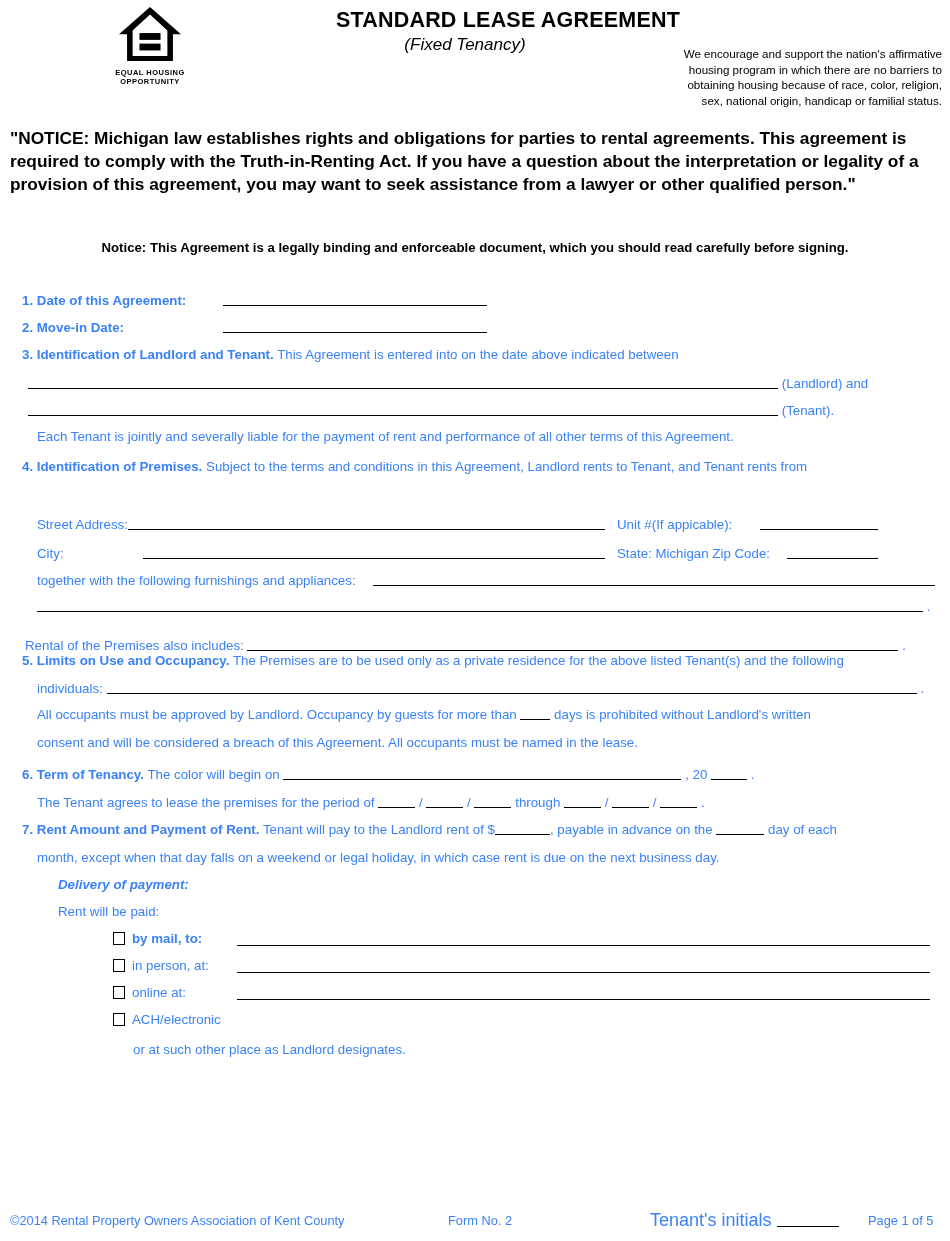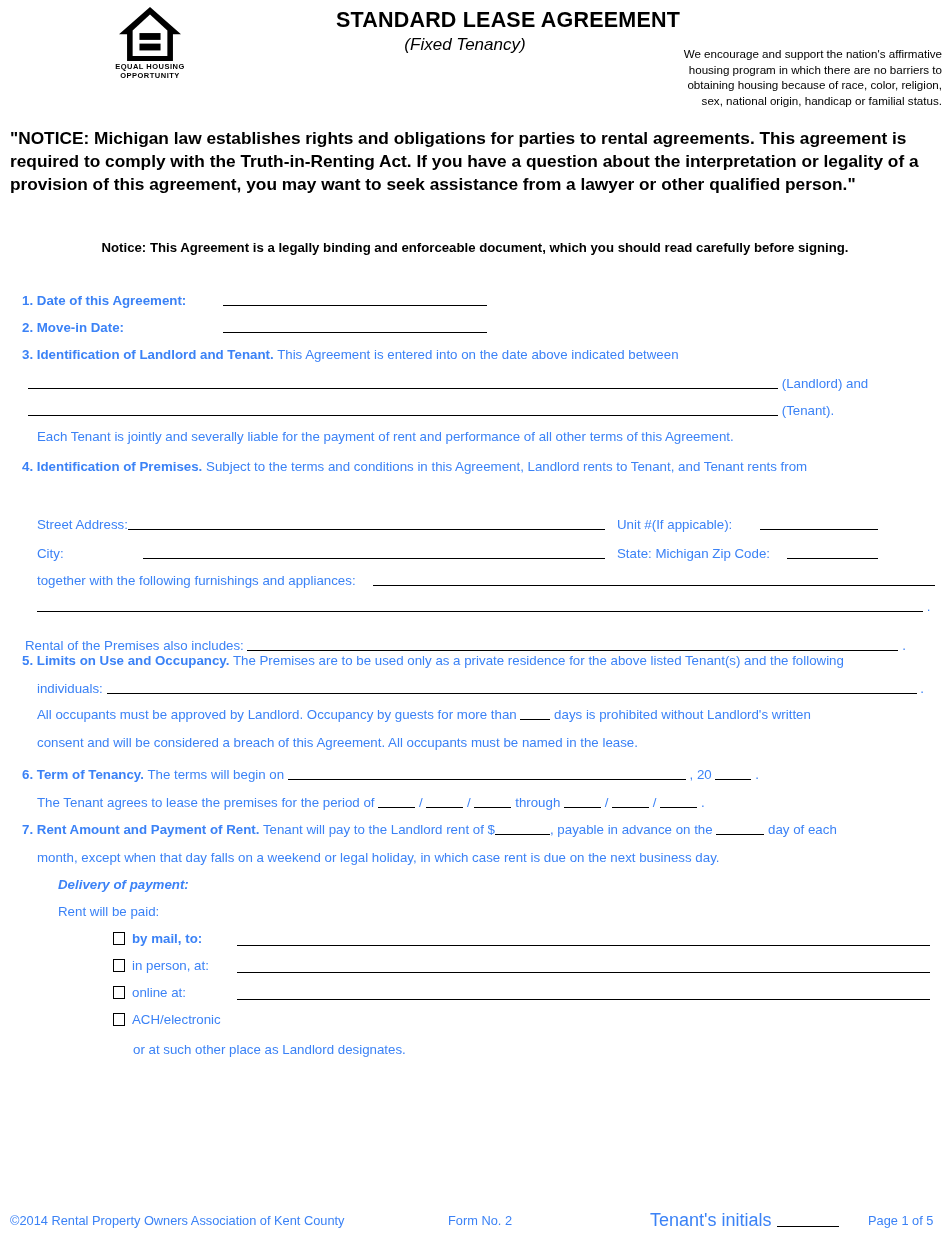--- a/index.html
+++ b/index.html
@@ -45,21 +45,21 @@
     height: 13px;
     border: 1.5px solid #000;
     background: #fff;
     vertical-align: -2px;
     margin-right: 7px;
   }
   
   .logo { position: absolute; left: 104px; top: 7px; width: 92px; text-align: center; }
   .logo svg { display: block; margin: 0 auto; }
   .logo-caption {
-    margin-top: 2px;
+    margin-top: 8px;
     font-size: 7.5px;
     font-weight: bold;
     line-height: 8.5px;
     letter-spacing: 0.5px;
   }
   .title {
     position: absolute; left: 250px; top: 8px; width: 430px;
     text-align: right; font-size: 21.5px; font-weight: bold; letter-spacing: 0.2px;
   }
   .subtitle {
@@ -180,21 +180,21 @@
   <div class="line" style="left:37px; top:706px;">
     <span>All occupants must be approved by Landlord.  Occupancy by guests for more than</span>
     <span class="blank" style="width:30px;"></span>
     <span>days is prohibited without Landlord's written</span>
   </div>
   <div class="line" style="left:37px; top:734px;">consent and will be considered a breach of this Agreement.  All occupants must be named in the lease.</div>
 
   <div class="line" style="left:22px; top:766px;">
     <span class="b">6.</span>
     <span class="b">Term of Tenancy.</span>
-    <span>The terms will begin on</span>
+    <span>The color will begin on</span>
     <span class="blank" style="width:398px;"></span>
     <span>, 20</span>
     <span class="blank" style="width:36px;"></span>
     <span>.</span>
   </div>
   <div class="line" style="left:37px; top:794px;">
     <span>The Tenant agrees to lease the premises for the period of</span>
     <span class="blank" style="width:37px;"></span>
     <span>/</span>
     <span class="blank" style="width:37px;"></span>

